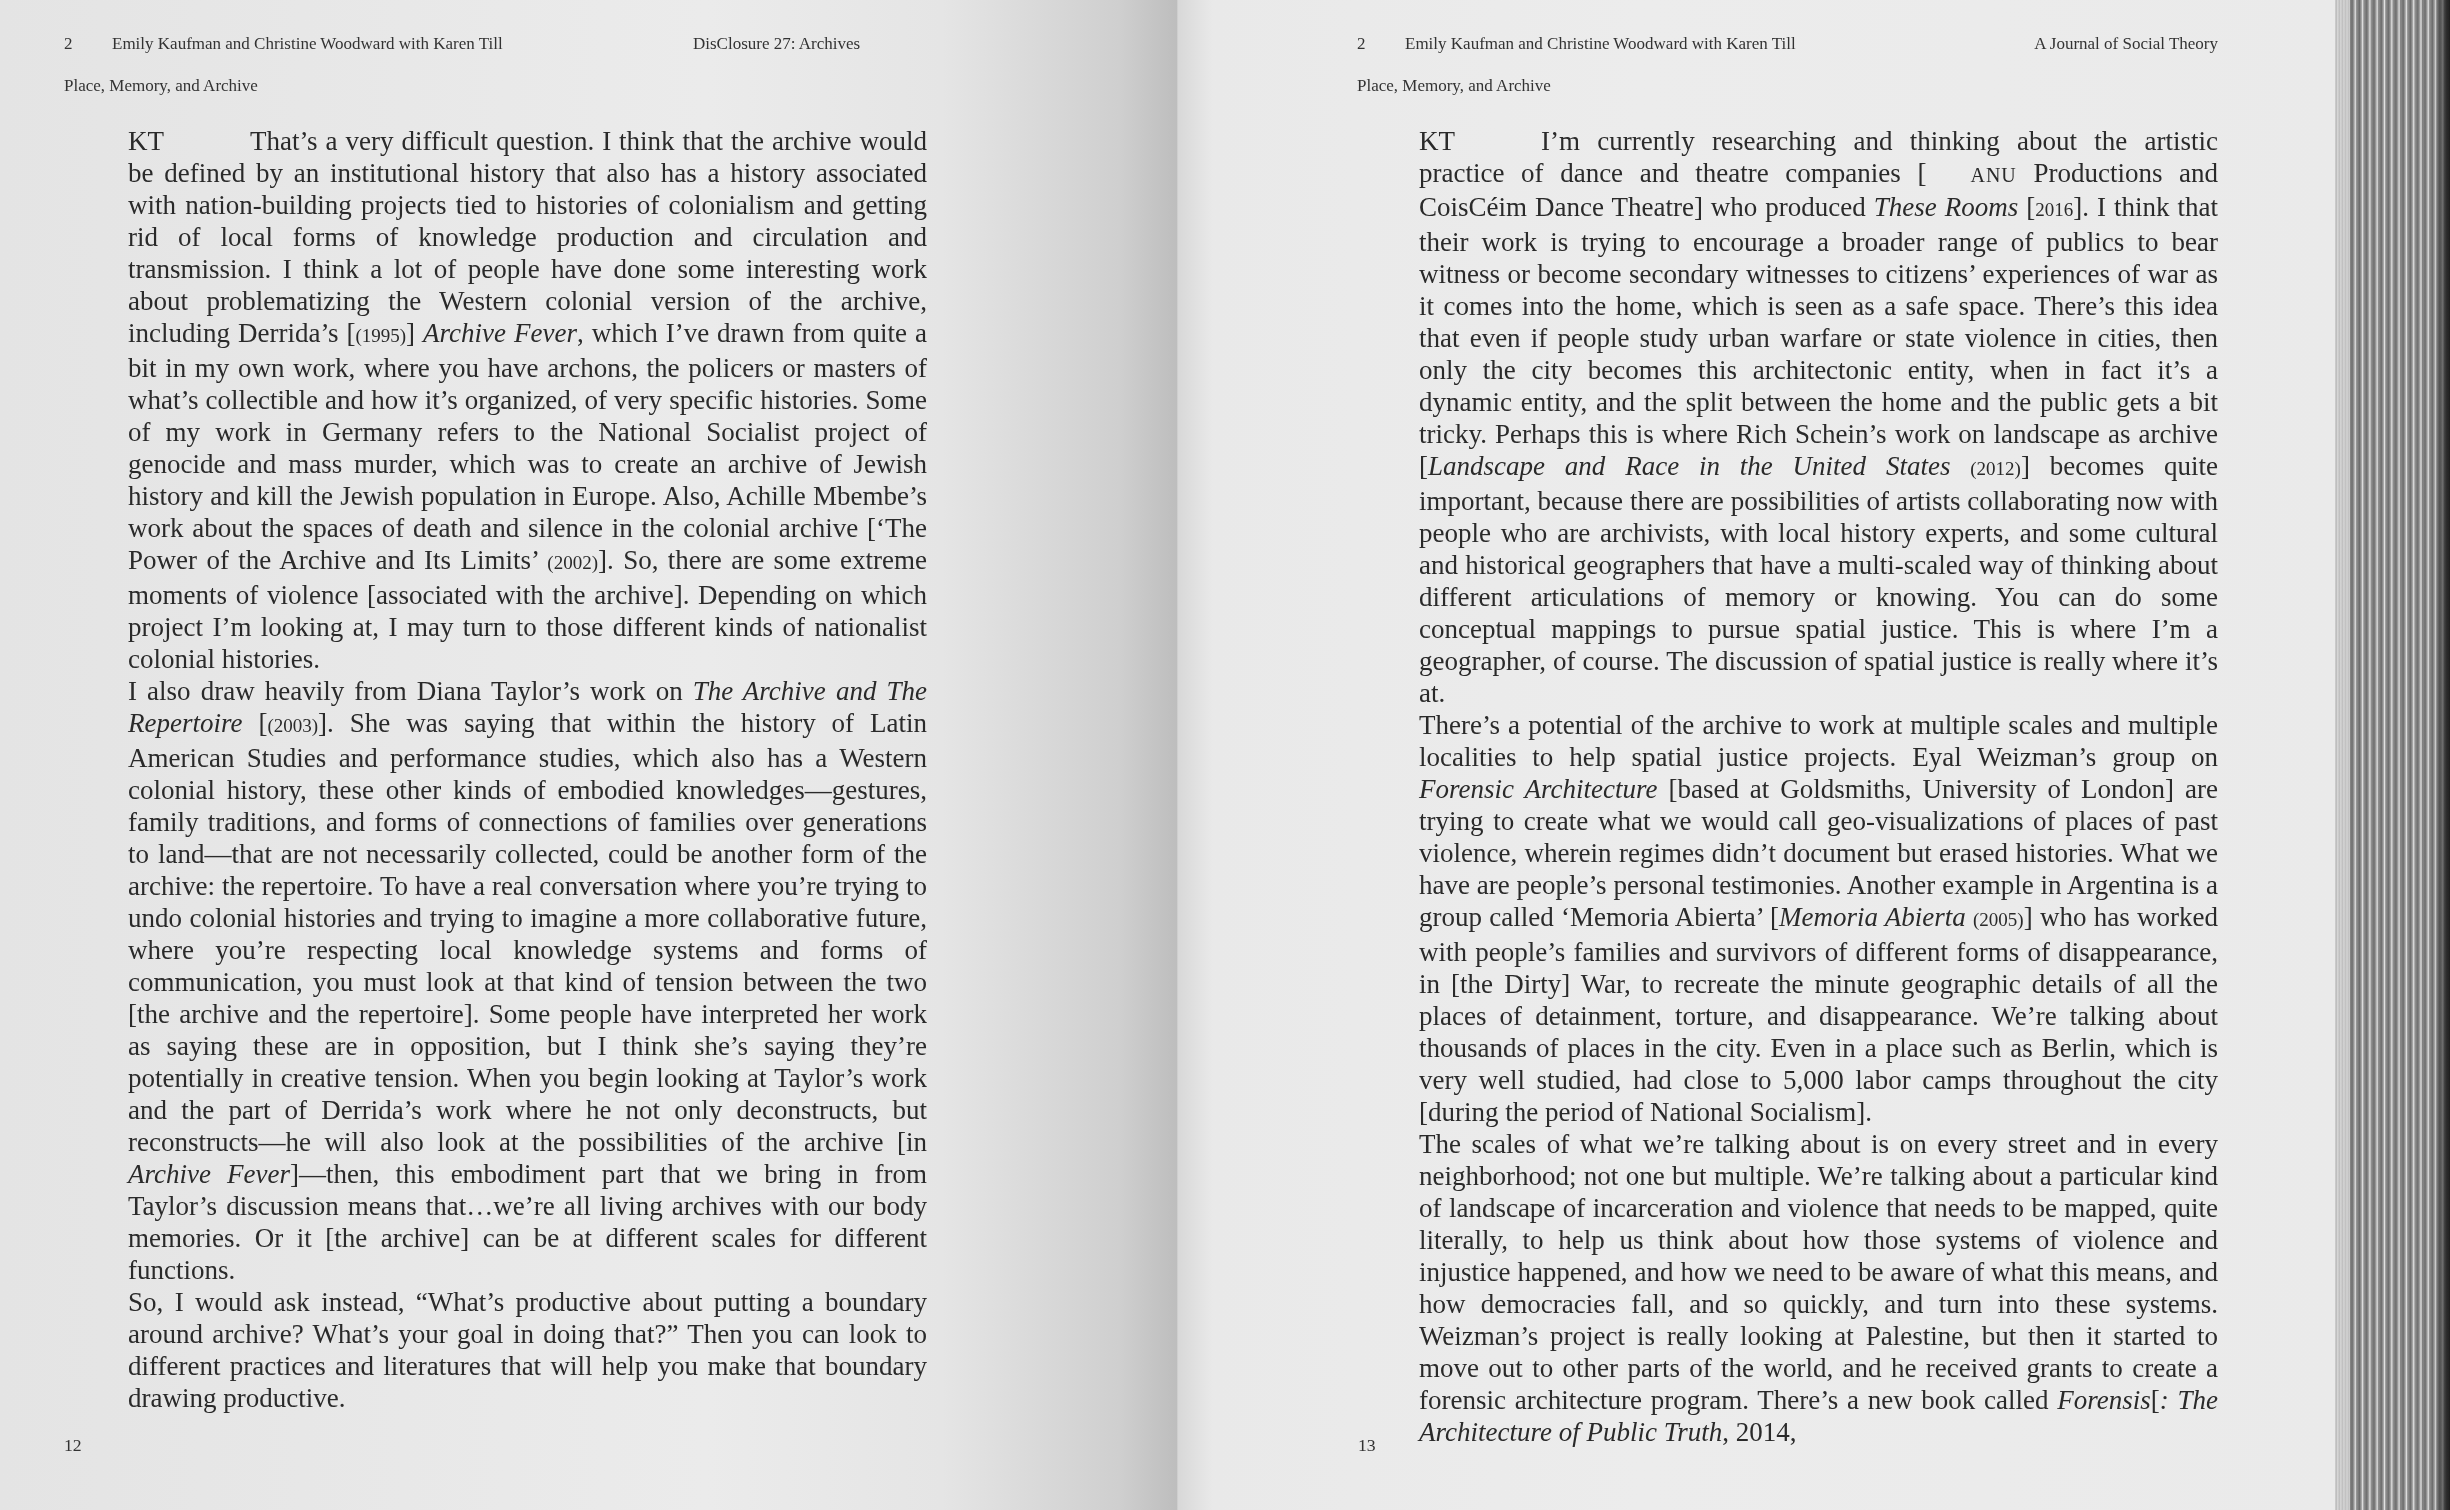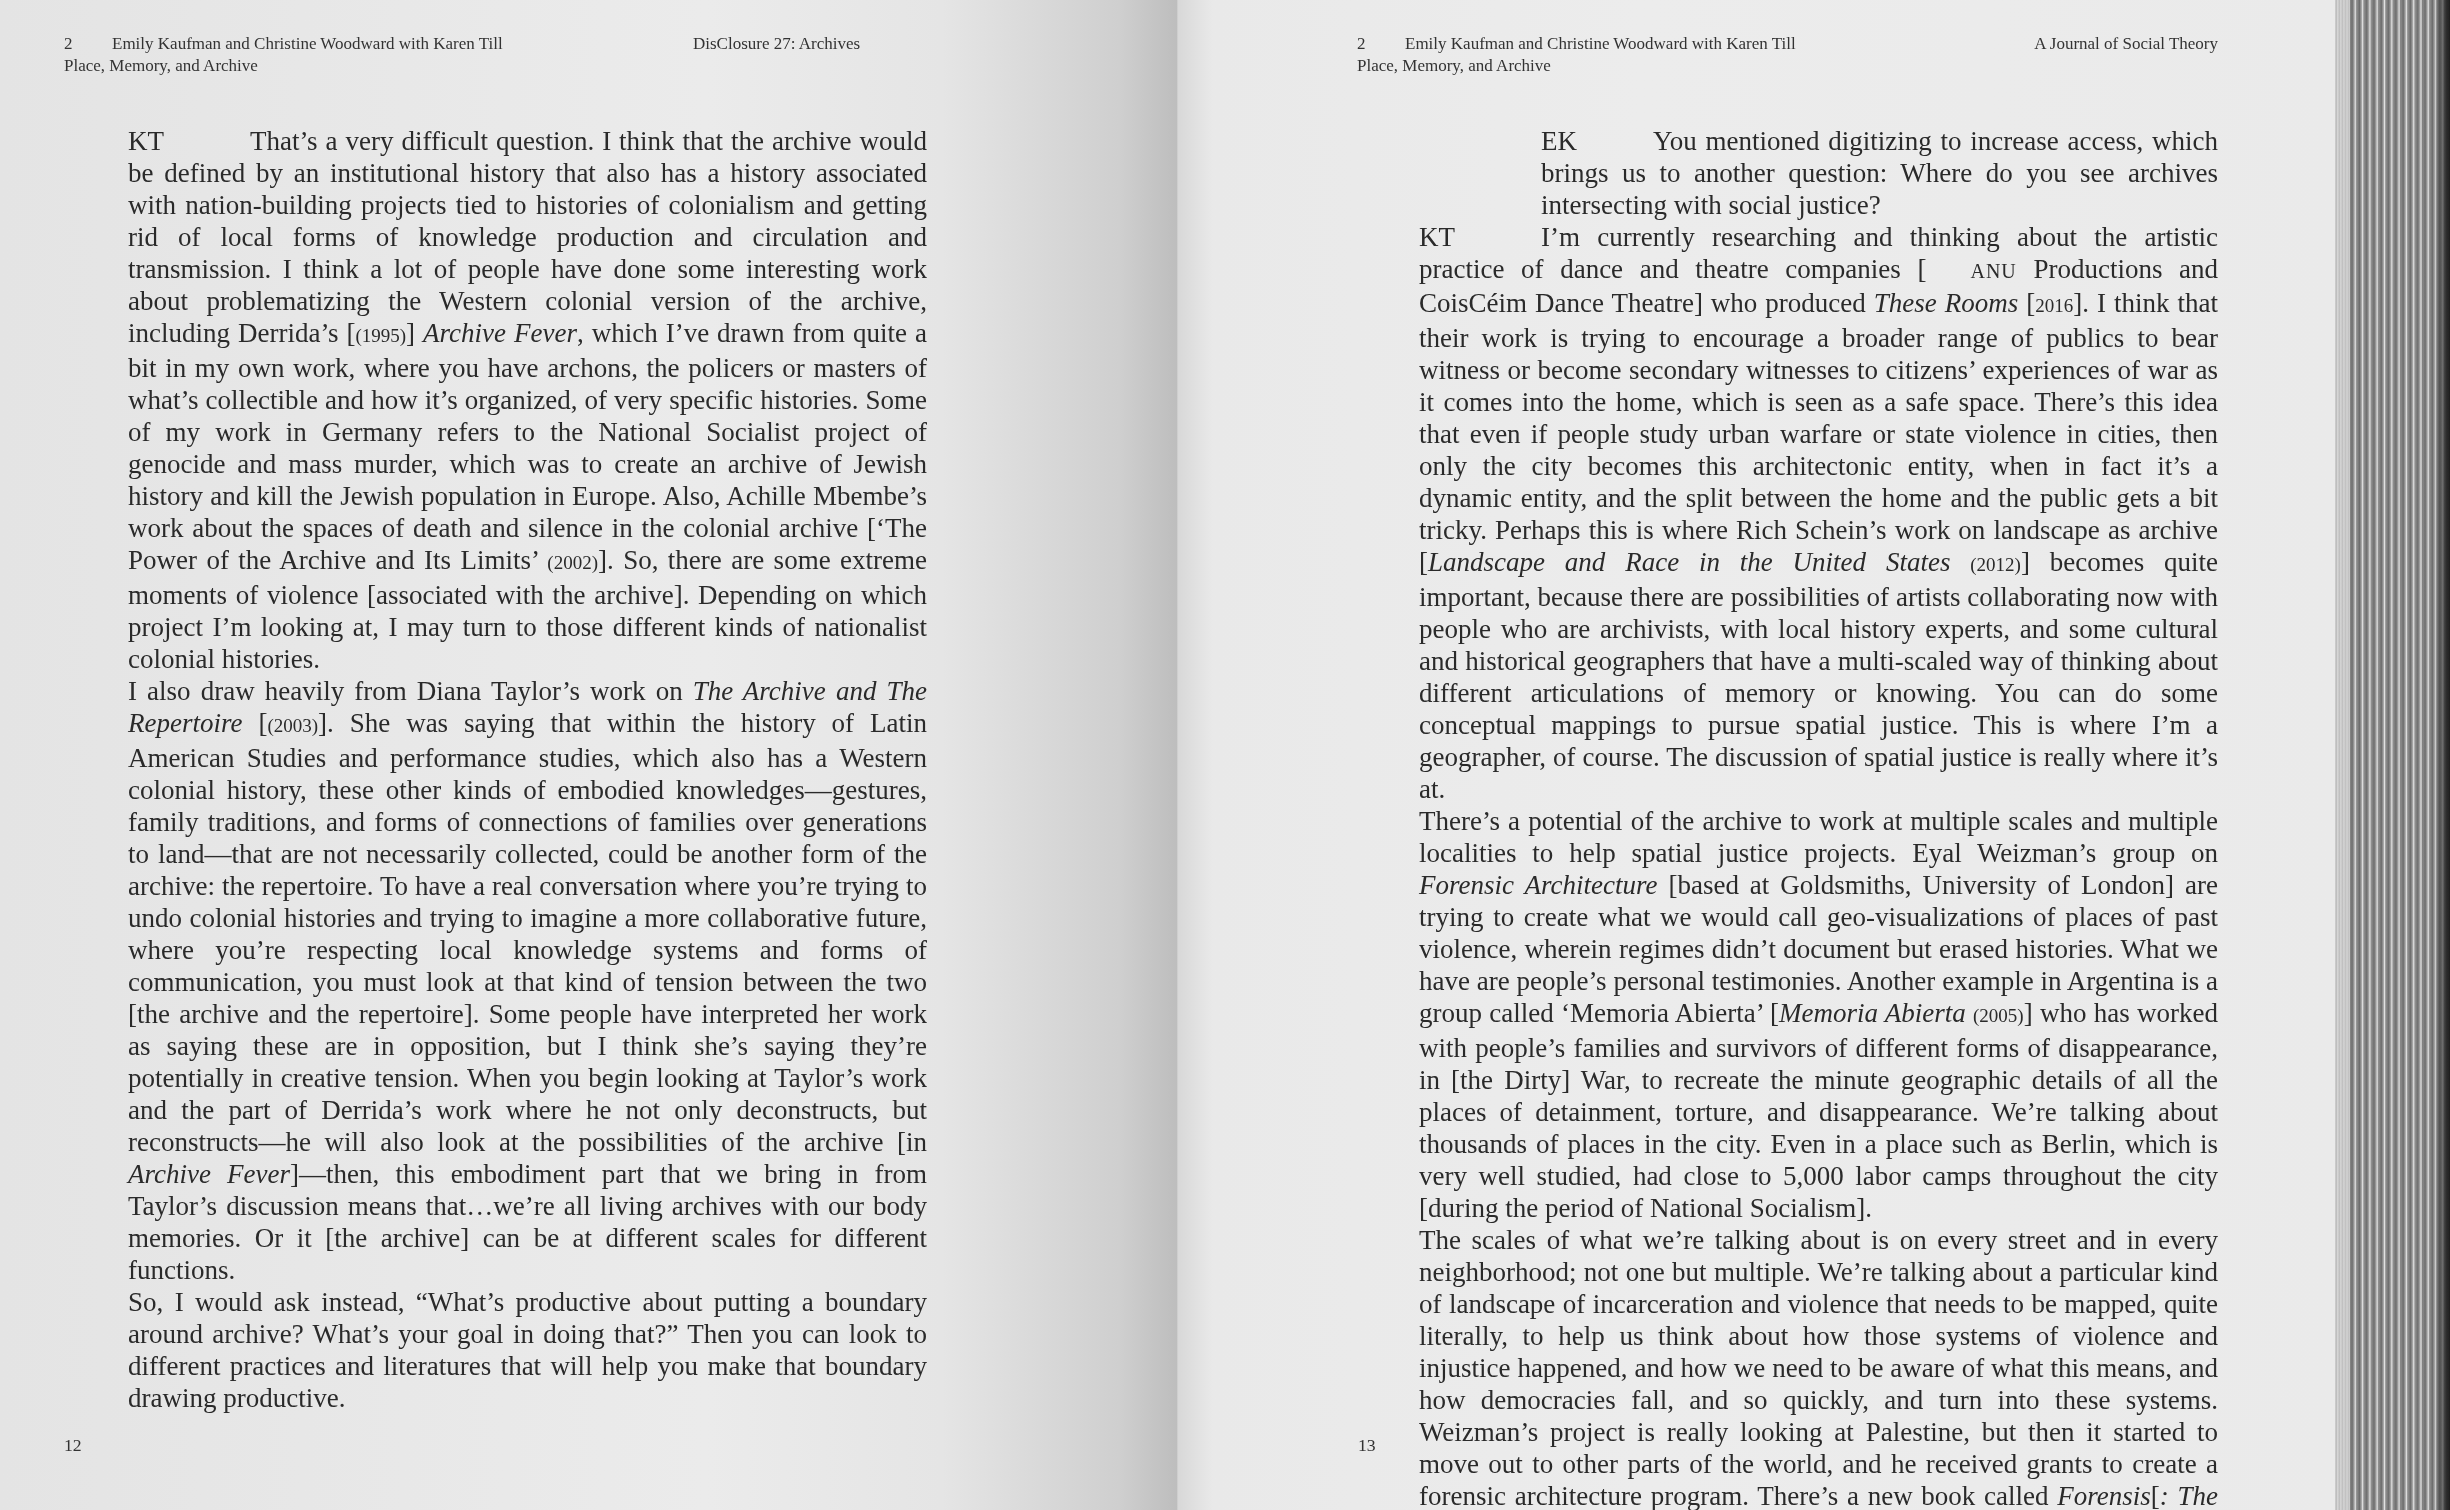--- a/index.html
+++ b/index.html
@@ -34,21 +34,21 @@
     content: ""; position: absolute; right: 0; top: 0; width: 15.6px; height: 100%;
     background: linear-gradient(to right, rgba(0,0,0,0), #1a1a1a);
   }
   .edge-stack .light {
     position: absolute; left: 0; top: 0; width: 14.6px; height: 100%;
     background: repeating-linear-gradient(to right, #cfcfcf 0, #bdbdbd 1.6px, #e5e5e5 3.1px);
   }
 
   .header { position: absolute; font-size: 17px; line-height: 22px; color: #333; }
   .header .num { display: inline-block; width: 48px; }
-  .header .line2 { display: block; }
+  .header .line2 { display: block; margin-top: 20px; }
   .running {
     position: absolute; font-size: 17px; line-height: 22px; color: #333; white-space: nowrap;
   }
 
   .text {
     position: absolute; font-size: 27px; line-height: 32px;
     text-align: justify; hyphens: manual; color: #2a2a2a;
   }
   .text p { margin: 0; }
   .speaker { display: inline-block; }
@@ -92,21 +92,20 @@
   <div class="spine"></div>
 
   <div class="page page-right">
   </div>
   <div class="header right-header">
     <span class="num">2</span><span>Emily Kaufman and Christine Woodward with Karen Till</span>
     <span class="line2">Place, Memory, and Archive</span>
   </div>
   <div class="running right-running">A Journal of Social Theory</div>
   <div class="text right-text" id="right-text">
-      <p class="q-block"><span class="speaker">EK</span><span>You mentioned digitizing to increase access, which brings us to another question: Where do you see archives inter­secting with social justice?</span></p>
       <p class="a-block"><span class="speaker">KT</span><span>I’m currently researching and thinking about the artistic practice of dance and theatre companies [</span><span class="sc" style="text-transform: uppercase;">anu</span><span> Productions and CoisCéim Dance Theatre] who produced </span><i>These Rooms</i><span> [</span><span class="cite">2016</span><span>]. I think that their work is trying to encourage a broader range of publics to bear witness or become secondary witnesses to citizens’ experiences of war as it comes into the home, which is seen as a safe space. There’s this idea that even if people study urban warfare or state violence in cities, then only the city becomes this architectonic en­tity, when in fact it’s a dynamic entity, and the split between the home and the public gets a bit tricky. Perhaps this is where Rich Schein’s work on land­scape as archive [</span><i>Landscape and Race in the United States</i><span> </span><span class="cite">(2012)</span><span>] becomes quite important, because there are possibilities of artists collaborating now with people who are archivists, with local history experts, and some cultural and historical geographers that have a multi-scaled way of thinking about differ­ent articulations of memory or knowing. You can do some conceptual map­pings to pursue spatial justice. This is where I’m a geographer, of course. The discussion of spatial justice is really where it’s at.</span></p>
       <p><span>There’s a potential of the archive to work at multiple scales and multiple lo­calities to help spatial justice projects. Eyal Weizman’s group on </span><i>Forensic Architecture</i><span> [based at Goldsmiths, University of London] are trying to create what we would call geo-visualizations of places of past violence, wherein regimes didn’t document but erased histories. What we have are people’s personal testimonies. Another example in Argentina is a group called ‘Memoria Abierta’ [</span><i>Memoria Abierta</i><span> </span><span class="cite">(2005)</span><span>] who has worked with people’s families and survivors of different forms of disappearance, in [the Dirty] War, to recreate the minute geographic details of all the places of detainment, torture, and disappearance. We’re talking about thousands of places in the city. Even in a place such as Berlin, which is very well studied, had close to 5,000 labor camps throughout the city [during the period of National Socialism].</span></p>
       <p><span>The scales of what we’re talking about is on every street and in every neigh­borhood; not one but multiple. We’re talking about a particular kind of landscape of incarceration and violence that needs to be mapped, quite liter­ally, to help us think about how those systems of violence and injustice hap­pened, and how we need to be aware of what this means, and how democra­cies fall, and so quickly, and turn into these systems. Weizman’s project is really looking at Palestine, but then it started to move out to other parts of the world, and he received grants to create a forensic architecture program. There’s a new book called </span><i>Forensis</i><span>[</span><i>: The Architecture of Public Truth</i><span>, 2014,</span></p>
     </div>
   <div class="folio right-folio">13</div>
 
   <div class="edge-stack">
       <div class="light"></div>
     </div>
 </div>

